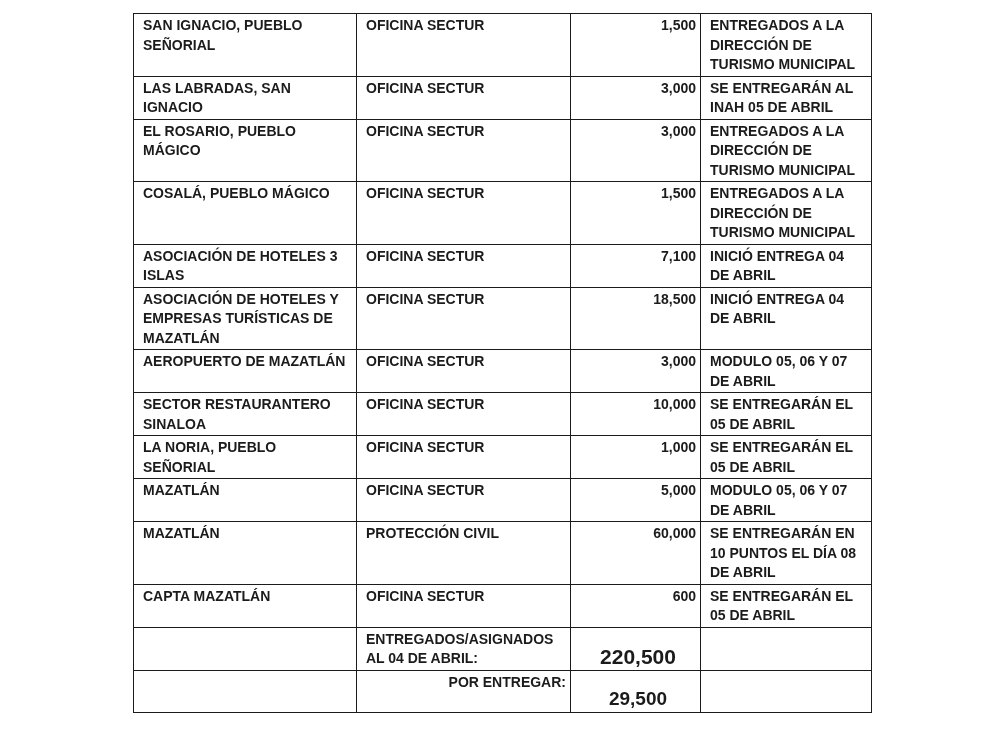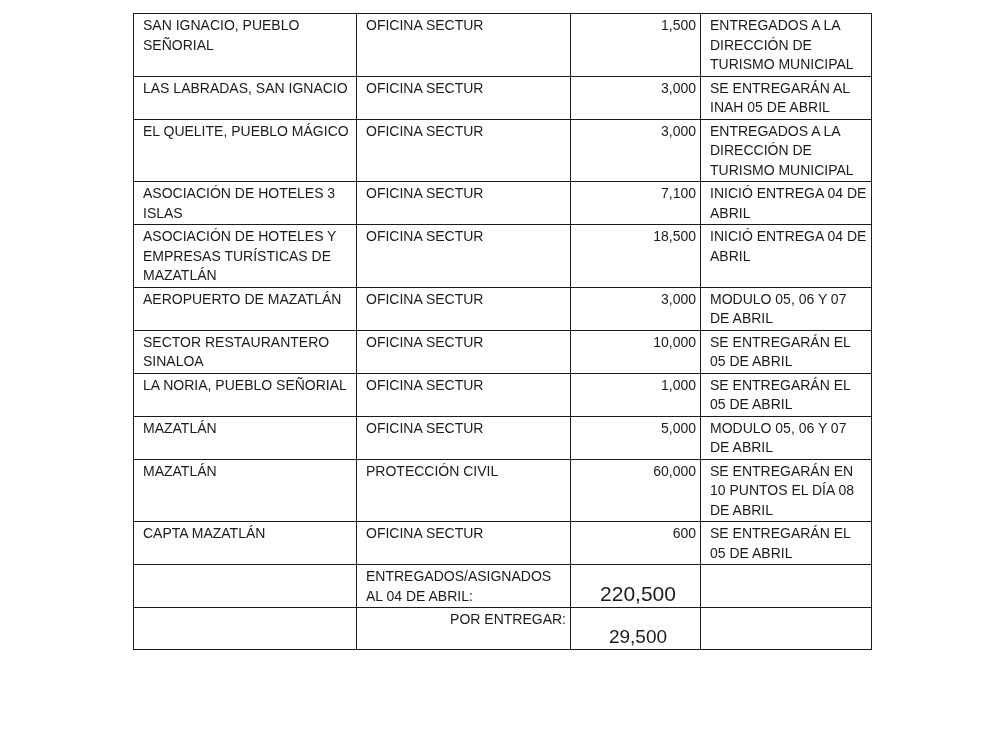--- a/index.html
+++ b/index.html
@@ -20,20 +20,21 @@
     inset: 0;
     background: #ffffff;
   }
   table.doc-table {
     position: absolute;
     left: 133px;
     top: 13px;
     width: 738px;
     border-collapse: collapse;
     table-layout: fixed;
+    font-weight: bold;
   }
   table.doc-table td {
     border: 1px solid #1b1b1b;
     vertical-align: top;
     font-size: 14px;
     line-height: 19.5px;
     padding: 2px 4px 1px 9px;
     overflow: hidden;
     word-wrap: break-word;
   }
@@ -75,26 +76,32 @@
   </tr>
 
   <tr>
     <td class="cell-location">LAS LABRADAS, SAN IGNACIO</td>
     <td class="cell-office">OFICINA SECTUR</td>
     <td class="cell-quantity">3,000</td>
     <td class="cell-status">SE ENTREGARÁN AL INAH 05 DE ABRIL</td>
   </tr>
 
   <tr>
-    <td class="cell-location">EL QUELITE, PUEBLO MÁGICO</td>
+    <td class="cell-location">EL ROSARIO, PUEBLO MÁGICO</td>
     <td class="cell-office">OFICINA SECTUR</td>
     <td class="cell-quantity">3,000</td>
     <td class="cell-status">ENTREGADOS A LA DIRECCIÓN DE TURISMO MUNICIPAL</td>
   </tr>
 
+  <tr>
+    <td class="cell-location">COSALÁ, PUEBLO MÁGICO</td>
+    <td class="cell-office">OFICINA SECTUR</td>
+    <td class="cell-quantity">1,500</td>
+    <td class="cell-status">ENTREGADOS A LA DIRECCIÓN DE TURISMO MUNICIPAL</td>
+  </tr>
 
   <tr>
     <td class="cell-location">ASOCIACIÓN DE HOTELES 3 ISLAS</td>
     <td class="cell-office">OFICINA SECTUR</td>
     <td class="cell-quantity">7,100</td>
     <td class="cell-status">INICIÓ ENTREGA 04 DE ABRIL</td>
   </tr>
 
   <tr>
     <td class="cell-location">ASOCIACIÓN DE HOTELES Y EMPRESAS TURÍSTICAS DE MAZATLÁN</td>

